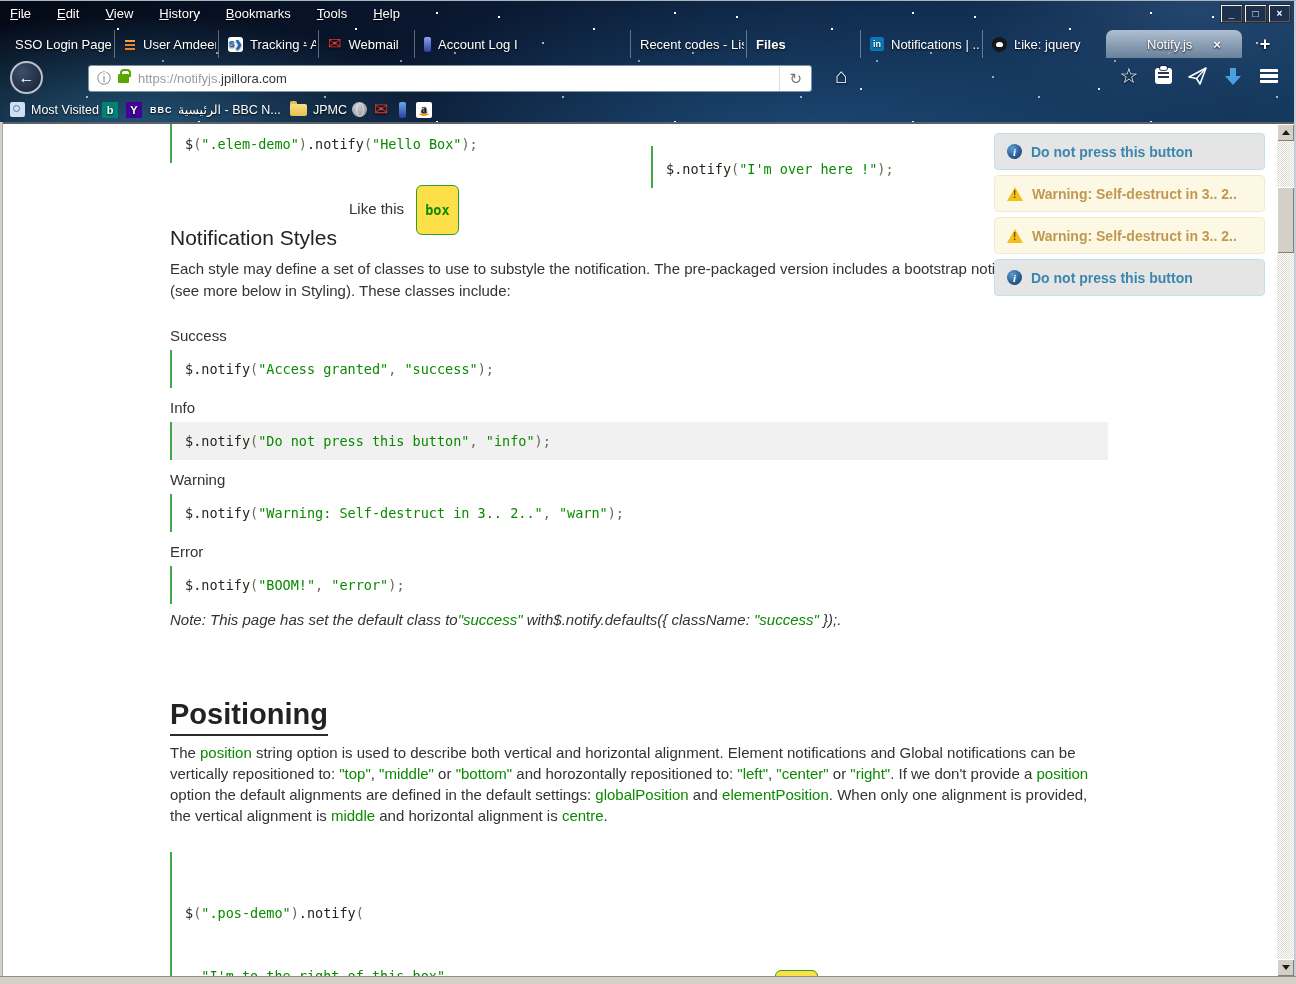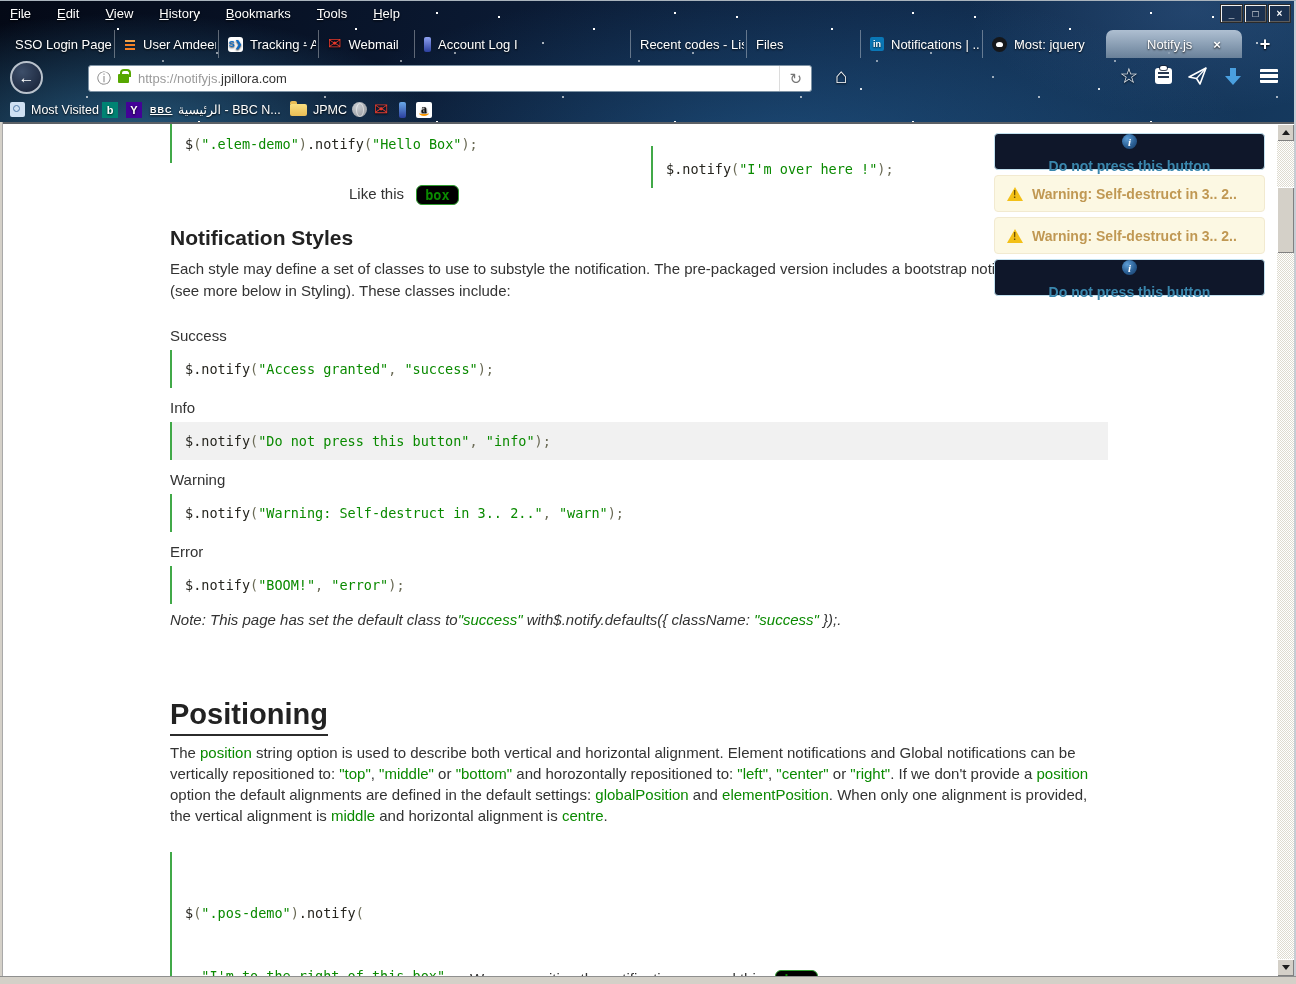--- a/index.html
+++ b/index.html
@@ -124,38 +124,38 @@
 
   .codeblock{border-left:2px solid #41a948;padding:9px 14px 8px 13px;
      font-family:"DejaVu Sans Mono",monospace;font-size:13.5px;line-height:21px;white-space:pre;color:#222;}
   .sg-pln{color:#26251f;}
   .sg-pun{color:#6a6a55;}
   .sg-str{color:#0a8a00;}
   .sg-txt{}
   .sg-code{color:#0a8a00;}
   .sg-dark{color:#333;}
 
-  .boxbtn{display:inline-block;border:1px solid #2f9e2f;border-radius:6px;padding:1px 8px;color:#0a8a00;
-     font:bold 13.5px "DejaVu Sans Mono",monospace;background:#000000;vertical-align:middle;text-align:center;}
-
-  .h2{font-size:21px;font-weight:bold;color:#222;}
+  .boxbtn{display:inline-block;border:1px solid #2f9e2f;border-radius:6px;padding:16px 8px;color:#0a8a00;
+     font:bold 13.5px "DejaVu Sans Mono",monospace;background:#fde047;vertical-align:middle;text-align:center;}
+
+  .h2{font-size:21px;font-weight:normal;color:#222;}
   .h1{font-size:29px;font-weight:bold;color:#222;border-bottom:2px solid #2b2b2b;padding-bottom:3px;display:inline-block;}
   .introline{white-space:nowrap;line-height:22px;color:#333;}
   .para{width:928px;line-height:21px;color:#333;}
   .note{font-style:italic;color:#333;}
 
   .ex-label{font-size:15px;color:#333;height:20px;}
   .ex-code{margin:3px 0 11px 0;width:fit-content;}
   .ex-code.hl{background:#f1f1f1;width:938px;}
 
   
   .notifs{position:absolute;left:994px;top:9px;width:271px;z-index:4;}
   .notif{height:37px;border-radius:4px;border:1px solid;display:flex;align-items:center;gap:9px;
      padding:0 12px;font-weight:bold;font-size:14px;margin-bottom:5px;background:#fff;}
-  .notif.info{background:#0f172a;border-color:#c2e1ef;color:#3a87ad;flex-direction:column;}
+  .notif.info{background:#e5e5e5;border-color:#c2e1ef;color:#3a87ad;}
   .notif.warn{background:#fcf8e3;border-color:#f2ead0;color:#c09853;}
   .notif.error{background:#f2dede;border-color:#e8cdd1;color:#b94a48;}
   .ic-info{width:15px;height:15px;border-radius:50%;flex:0 0 auto;
      background:radial-gradient(circle at 35% 30%,#5e9ed6 0%,#2b5f94 55%,#173c66 100%);position:relative;}
   .ic-info::after{content:"i";position:absolute;left:0;top:0;width:15px;height:15px;display:flex;align-items:center;
      justify-content:center;color:#fff;font:bold italic 11px "Liberation Serif",serif;}
   .ic-warn{width:0;height:0;border-left:8px solid transparent;border-right:8px solid transparent;
      border-bottom:14px solid #f3c017;position:relative;flex:0 0 auto;}
   .ic-warn::after{content:"!";position:absolute;left:-2px;top:2px;color:#6b4e00;font:bold 10px "Liberation Sans",sans-serif;}
   .ic-error{width:15px;height:15px;border-radius:50%;flex:0 0 auto;
@@ -227,30 +227,30 @@
       <span class="ti ti-env">✉</span>
       <span>Webmail</span>
     </div>
     <div class="tab sep" style="left:414px;width:104px;">
       <span class="ti ti-acct"></span>
       <span>Account Log In</span>
     </div>
     <div class="tab sep" style="left:630px;width:114px;">
       <span>Recent codes - List ...</span>
     </div>
-    <div class="tab sep" style="left:746px;width:58px;">
+    <div class="tab sep" style="left:746px;width:58px;font-weight:bold;">
       <span>Files</span>
     </div>
     <div class="tab sep" style="left:860px;width:120px;">
       <span class="ti ti-in"></span>
       <span>Notifications | ...</span>
     </div>
     <div class="tab sep" style="left:982px;width:118px;">
       <span class="ti ti-gh"></span>
-      <span>Most: jquery</span>
+      <span>Like: jquery</span>
     </div>
     <div class="tab active" style="left:1106px;width:136px;">
       <span>Notify.js</span>
       <span class="close">×</span>
     </div>
     <div class="newtab">+</div>
   </div>
 
   <div class="navrow">
     <div class="backbtn">
@@ -291,21 +291,21 @@
     <div class="bm" style="left:10px;">
       <span class="bi-mv"></span>
       <span>Most Visited</span>
     </div>
     <div class="bm" style="left:102px;">
       <span class="bi-bing">b</span>
     </div>
     <div class="bm" style="left:126px;">
       <span class="bi-yahoo">Y</span>
     </div>
-    <div class="bm bm-bbc" style="left:150px;text-decoration:underline;">
+    <div class="bm bm-bbc" style="left:150px;">
       <span>BBC</span>
     </div>
     <div class="bm" style="left:178px;">
       <span>الرئيسية - BBC N...</span>
     </div>
     <div class="bm" style="left:290px;">
       <span class="bi-folder"></span>
       <span>JPMC</span>
     </div>
     <div class="bm" style="left:352px;">

